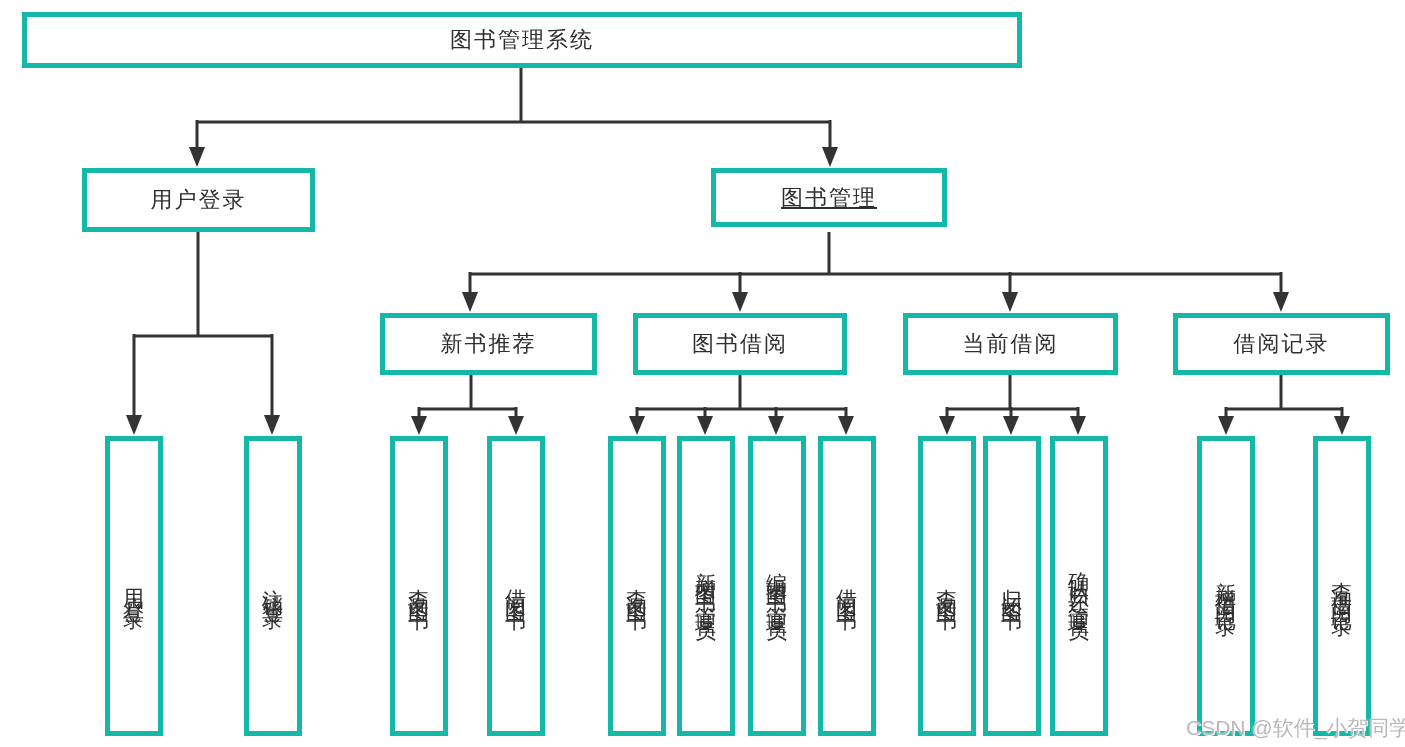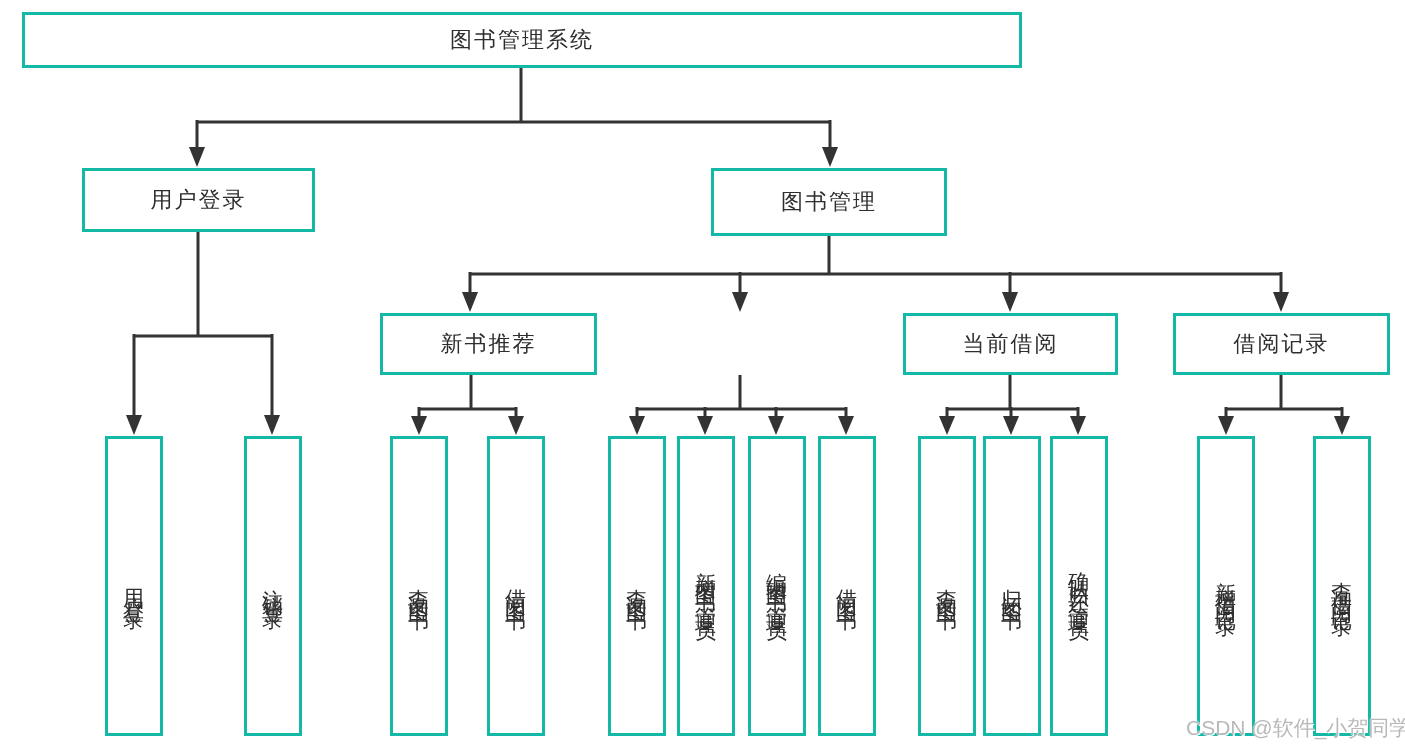--- a/index.html
+++ b/index.html
@@ -19,21 +19,21 @@
   .connector-layer {
     position: absolute;
     left: 0; top: 0;
     width: 1405px; height: 747px;
     z-index: 1;
   }
   .node {
     position: absolute;
     box-sizing: border-box;
     background: #ffffff;
-    border: 3px solid #14b8a6;
+    border: 5px solid #14b8a6;
     display: flex;
     align-items: center;
     justify-content: center;
     z-index: 2;
   }
   .h-node .lbl {
     font-size: 22px;
     letter-spacing: 2px;
     color: #2e2e2e;
     white-space: nowrap;
@@ -44,21 +44,21 @@
     font-size: 21px;
     letter-spacing: 7px;
     line-height: 1;
     color: #2e2e2e;
     white-space: nowrap;
   }
   
   .n-root  { left: 22px;  top: 12px;  width: 1000px; height: 56px; }
   
   .n-l2a   { left: 82px;  top: 168px; width: 233px; height: 64px; }
-  .n-l2b   { left: 711px; top: 168px; width: 236px; height: 68px; }
+  .n-l2b   { left: 711px; top: 168px; width: 236px; height: 59px; text-decoration: underline; }
   
   .n-l3a   { left: 380px;  top: 313px; width: 217px; height: 62px; }
   .n-l3b   { left: 633px;  top: 313px; width: 214px; height: 62px; }
   .n-l3c   { left: 903px;  top: 313px; width: 215px; height: 62px; }
   .n-l3d   { left: 1173px; top: 313px; width: 217px; height: 62px; }
   
   .leaf { top: 436px; width: 58px; height: 300px; }
   .n-a1 { left: 105px; }
   .n-a2 { left: 244px; }
   .n-b1 { left: 390px; }
@@ -145,20 +145,23 @@
   <div class="node h-node n-l2a">
     <span class="lbl">用户登录</span>
   </div>
   <div class="node h-node n-l2b">
     <span class="lbl">图书管理</span>
   </div>
 
   <div class="node h-node n-l3a">
     <span class="lbl">新书推荐</span>
   </div>
+  <div class="node h-node n-l3b">
+    <span class="lbl">图书借阅</span>
+  </div>
   <div class="node h-node n-l3c">
     <span class="lbl">当前借阅</span>
   </div>
   <div class="node h-node n-l3d">
     <span class="lbl">借阅记录</span>
   </div>
 
   <div class="node v-node leaf n-a1">
     <span class="lbl">用户登录</span>
   </div>

